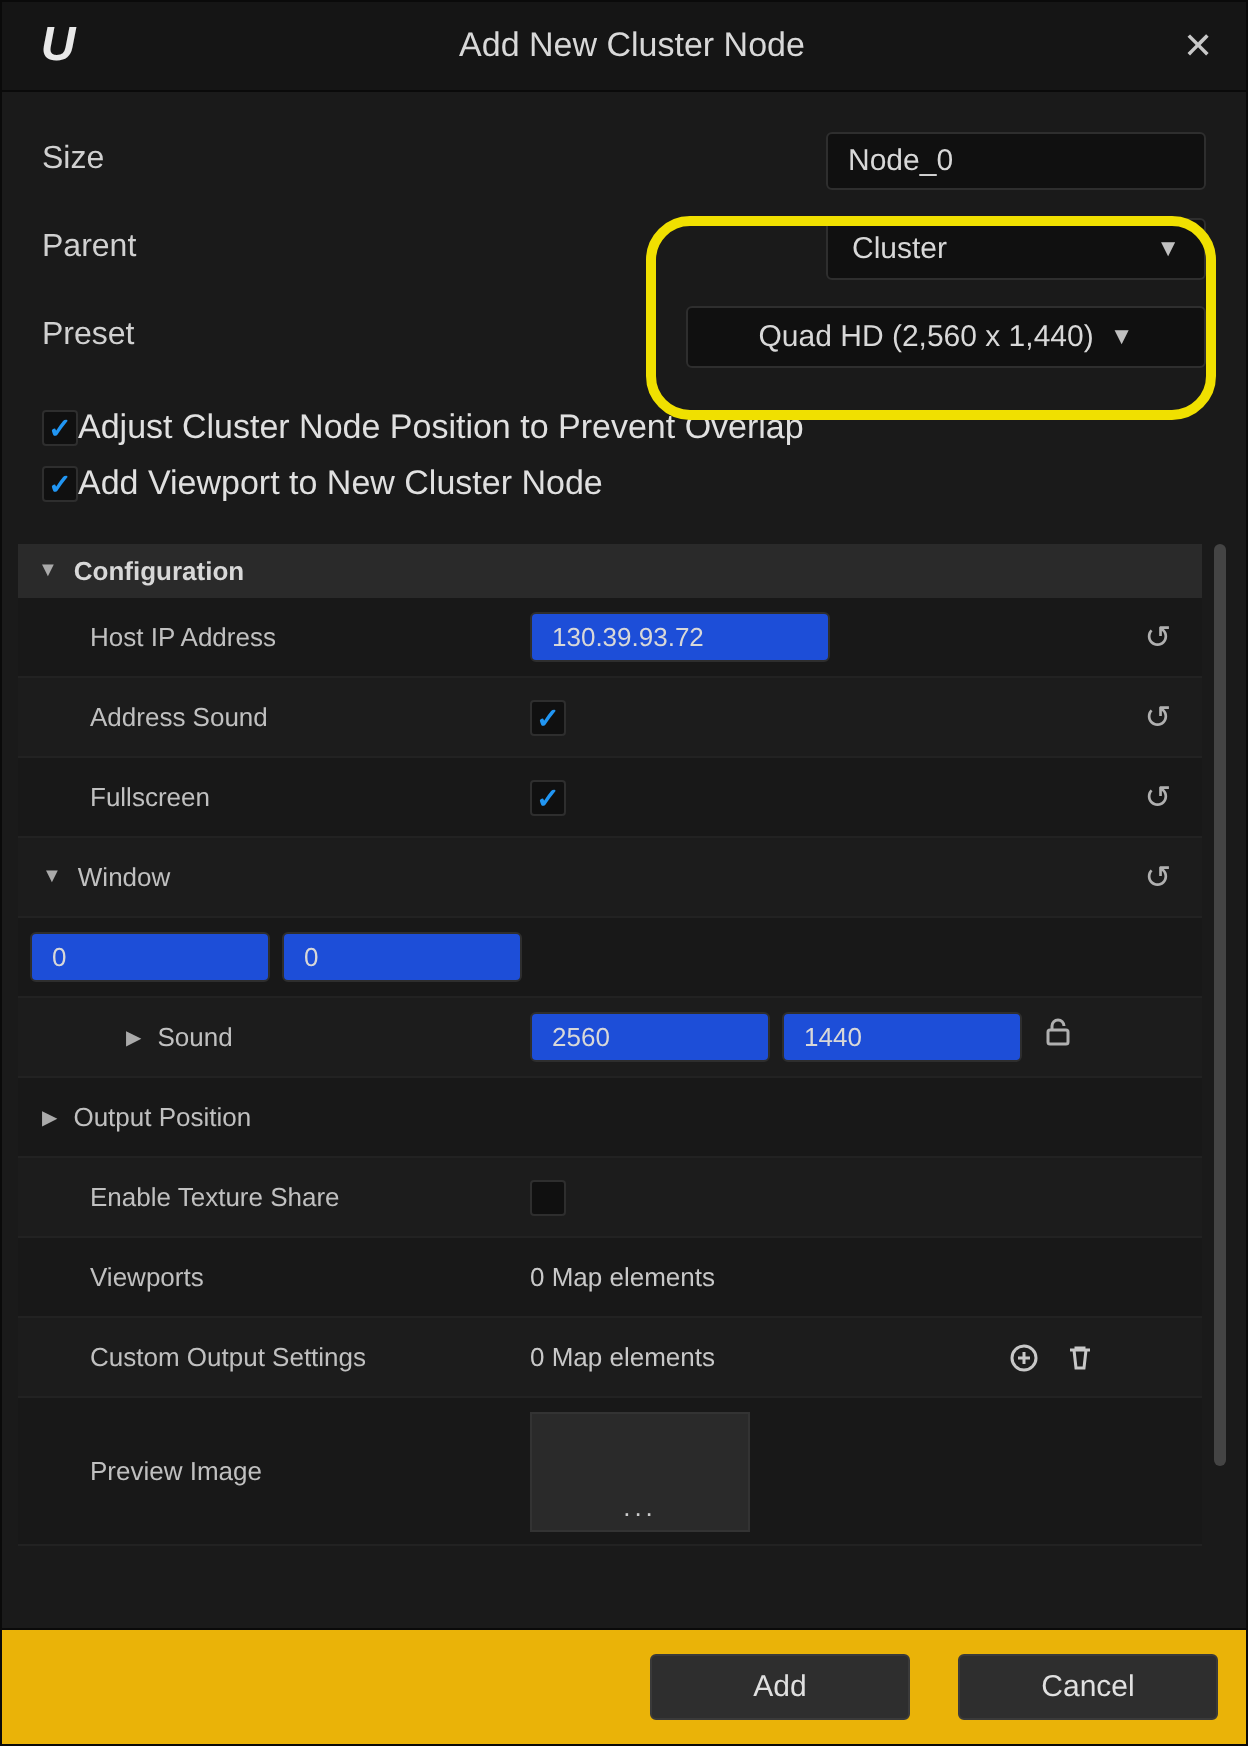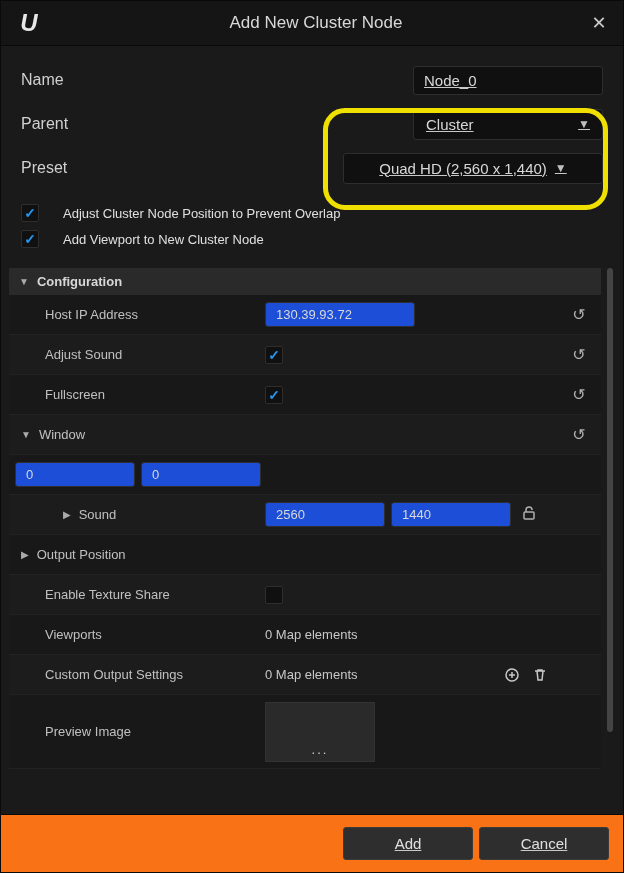--- a/index.html
+++ b/index.html
@@ -51,21 +51,21 @@
 }
 .top-section {
   padding: 12px 20px 8px 20px;
 }
 .toprow {
   display: flex;
   align-items: center;
   height: 44px;
 }
 .toprow .lbl { width: 100px; font-size: 16px; color: #d0d0d0; }
-.toprow .field { flex: 1; display: flex; justify-content: flex-end; text-decoration: underline; }
+.toprow .field { flex: 1; display: flex; justify-content: flex-end; }
 .text-input {
   background: #101010;
   border: 1px solid #2e2e2e;
   border-radius: 3px;
   color: #d8d8d8;
   padding: 5px 10px;
   font-size: 15px;
   width: 190px;
 }
 .dropdown {
@@ -86,23 +86,23 @@
 .chev { font-size: 12px; color: #c0c0c0; }
 .hl-box {
   border: 5px solid #f0e000;
   border-radius: 22px;
   position: absolute;
   pointer-events: none;
 }
 .hl1 { top: 108px; left: 323px; width: 285px; height: 102px; }
 .hl2 { top: 316px; left: 221px; width: 300px; height: 158px; }
 .checkrow {
-  display: flex; align-items: center; gap: 24px;
+  display: flex; align-items: center; gap: 0;
   padding: 4px 0;
-  font-size: 13px;
+  font-size: 17px;
   color: #e0e0e0;
 }
 .checkbox {
   width: 18px; height: 18px;
   background: #101010;
   border: 1px solid #2e2e2e;
   border-radius: 2px;
   display: flex; align-items: center; justify-content: center;
   cursor: pointer;
 }
@@ -216,25 +216,24 @@
   display: flex;
   align-items: flex-end;
   justify-content: center;
   padding-bottom: 4px;
   color: #ccc;
   letter-spacing: 2px;
 }
 .footer {
   display: flex;
   justify-content: flex-end;
-  gap: 6px;
+  gap: 24px;
   padding: 12px 14px;
-  background: #f97316;
+  background: #eab308;
   border-top: 1px solid #0a0a0a;
-  text-decoration: underline;
 }
 .btn {
   background: #2e2e2e;
   border: 1px solid #3a3a3a;
   color: #e0e0e0;
   padding: 7px 0;
   width: 130px;
   text-align: center;
   border-radius: 3px;
   font-size: 15px;
@@ -249,21 +248,21 @@
   <div class="hl-box hl2"></div>
 
   <div class="titlebar">
     <div class="logo">U</div>
     <div class="title">Add New Cluster Node</div>
     <div class="close-x">✕</div>
   </div>
 
   <div class="top-section">
     <div class="toprow">
-      <div class="lbl">Name</div>
+      <div class="lbl">Size</div>
       <div class="field">
           <input class="text-input" value="Node_0" style="">
         </div>
     </div>
     <div class="toprow">
       <div class="lbl">Parent</div>
       <div class="field">
         <div class="dropdown parent">
           <span>Cluster</span>
           <span class="chev">▼</span>
@@ -302,21 +301,21 @@
         <div class="plabel">Host IP Address</div>
         <div class="pvalue">
             <input class="num-input ip" value="130.39.93.72" style="">
           </div>
         <div class="reset-col">
             <span class="reset-icon">↺</span>
           </div>
       </div>
 
       <div class="proprow">
-        <div class="plabel">Adjust Sound</div>
+        <div class="plabel">Address Sound</div>
         <div class="pvalue">
             <div class="checkbox checked"></div>
           </div>
         <div class="reset-col">
             <span class="reset-icon">↺</span>
           </div>
       </div>
 
       <div class="proprow">
         <div class="plabel">Fullscreen</div>

